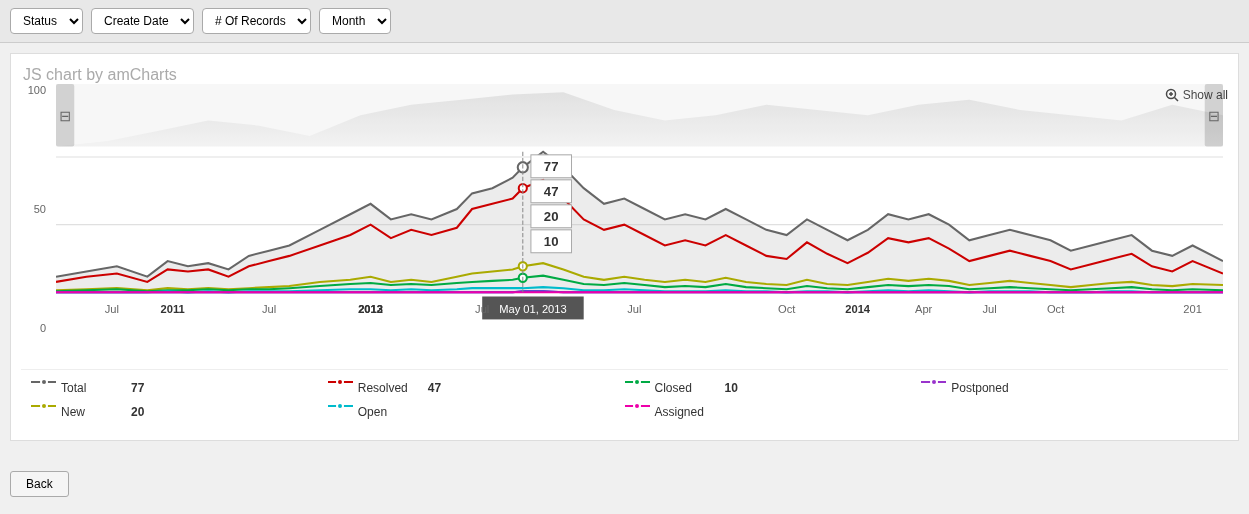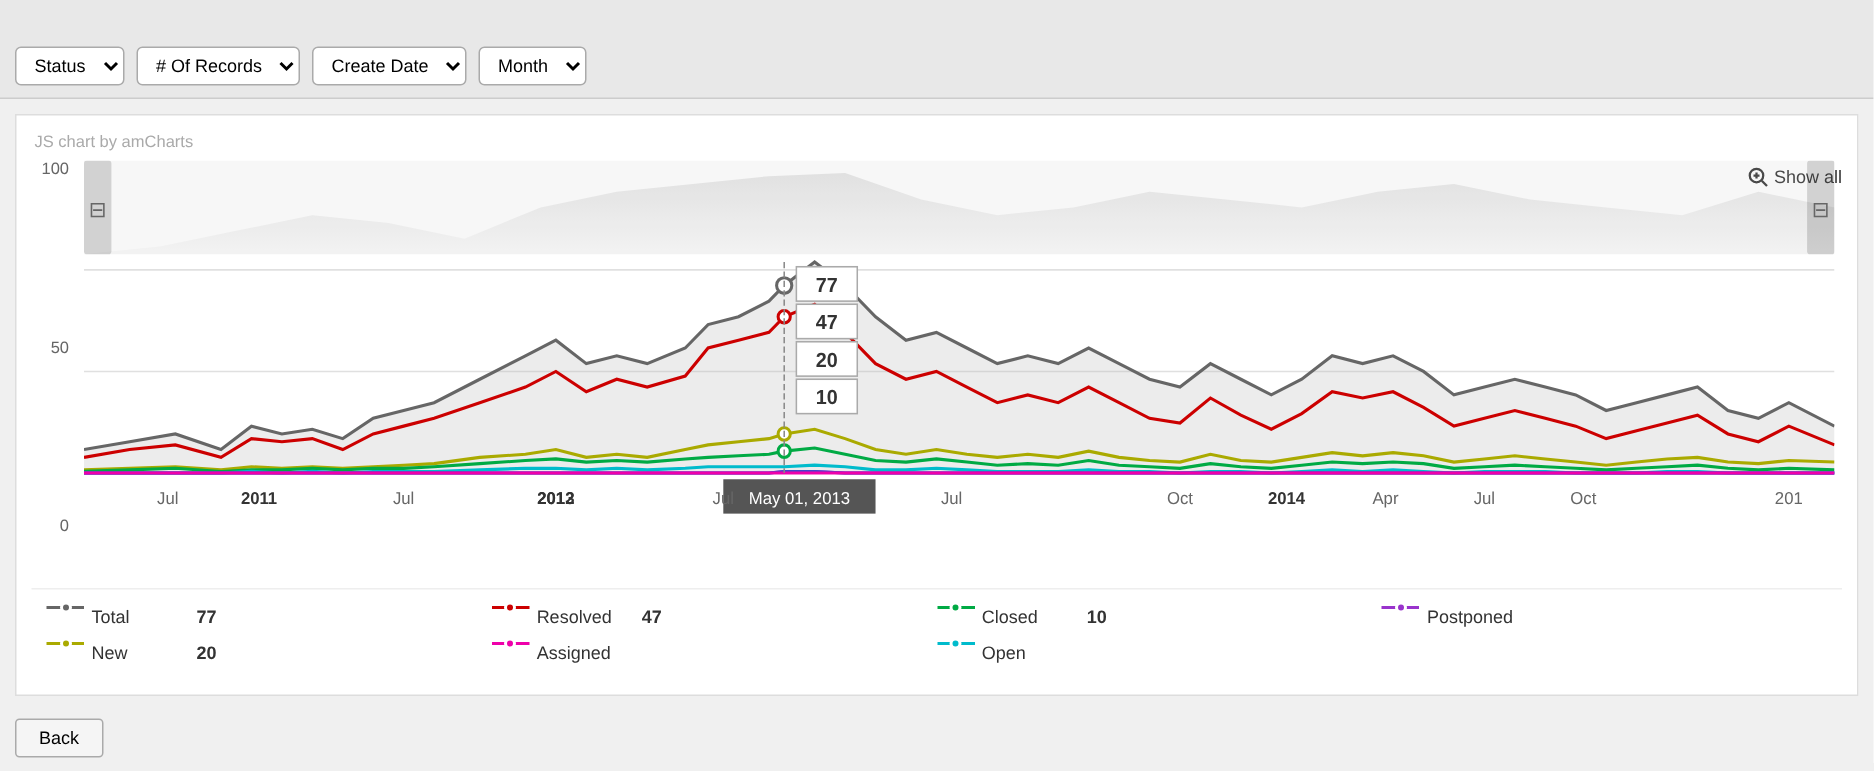--- a/index.html
+++ b/index.html
@@ -14,36 +14,35 @@
       gap: 8px;
     }
 
     .toolbar select {
       padding: 4px 8px;
       border: 1px solid #aaa;
       border-radius: 4px;
       background: #fff;
       font-size: 12px;
       cursor: pointer;
-      margin-top: 23px;
     }
 
     .chart-container {
       background: #fff;
       border: 1px solid #ddd;
       margin: 10px;
       padding: 10px 10px 10px 10px;
       position: relative;
     }
 
     .chart-watermark {
       position: absolute;
       top: 12px;
       left: 12px;
-      font-size: 11px;
+      font-size: 16px;
       color: #aaa;
     }
 
     .show-all {
       position: absolute;
       top: 10px;
       right: 10px;
       display: flex;
       align-items: center;
       gap: 4px;
@@ -136,43 +135,44 @@
       display: inline-block;
     }
 
     .back-btn button {
       padding: 5px 15px;
       border: 1px solid #aaa;
       background: #f5f5f5;
       border-radius: 3px;
       cursor: pointer;
       font-size: 12px;
+      margin-top: 15px;
     }
 
     
     #main-chart {
       width: 100%;
       height: 100%;
     }
   </style>
 </head>
 <body>
 
 
 
 
 <div class="toolbar">
   <select>
     <option>Status</option>
   </select>
   <select>
-    <option># Of Records</option>
+    <option>Create Date</option>
   </select>
   <select>
-    <option>Create Date</option>
+    <option># Of Records</option>
   </select>
   <select>
     <option>Month</option>
   </select>
 </div>
 
 
 <div class="chart-container">
 
   <span class="chart-watermark">JS chart by amCharts</span>
@@ -312,31 +312,31 @@
       <span class="legend-value"></span>
     </div>
     <div class="legend-item">
       <div class="legend-line" style="background:#aaaa00;">
         <div class="legend-dot" style="background:#aaaa00;"></div>
       </div>
       <span class="legend-label">New</span>
       <span class="legend-value">20</span>
     </div>
     <div class="legend-item">
+      <div class="legend-line" style="background:#00bbcc;">
+        <div class="legend-dot" style="background:#00bbcc;"></div>
+      </div>
+      <span class="legend-label">Open</span>
+      <span class="legend-value"></span>
+    </div>
+    <div class="legend-item">
       <div class="legend-line" style="background:#ee00aa;">
         <div class="legend-dot" style="background:#ee00aa;"></div>
       </div>
       <span class="legend-label">Assigned</span>
-      <span class="legend-value"></span>
-    </div>
-    <div class="legend-item">
-      <div class="legend-line" style="background:#00bbcc;">
-        <div class="legend-dot" style="background:#00bbcc;"></div>
-      </div>
-      <span class="legend-label">Open</span>
       <span class="legend-value"></span>
     </div>
   </div>
 
 </div>
 
 
 <div class="back-btn">
   <button>Back</button>
 </div>

